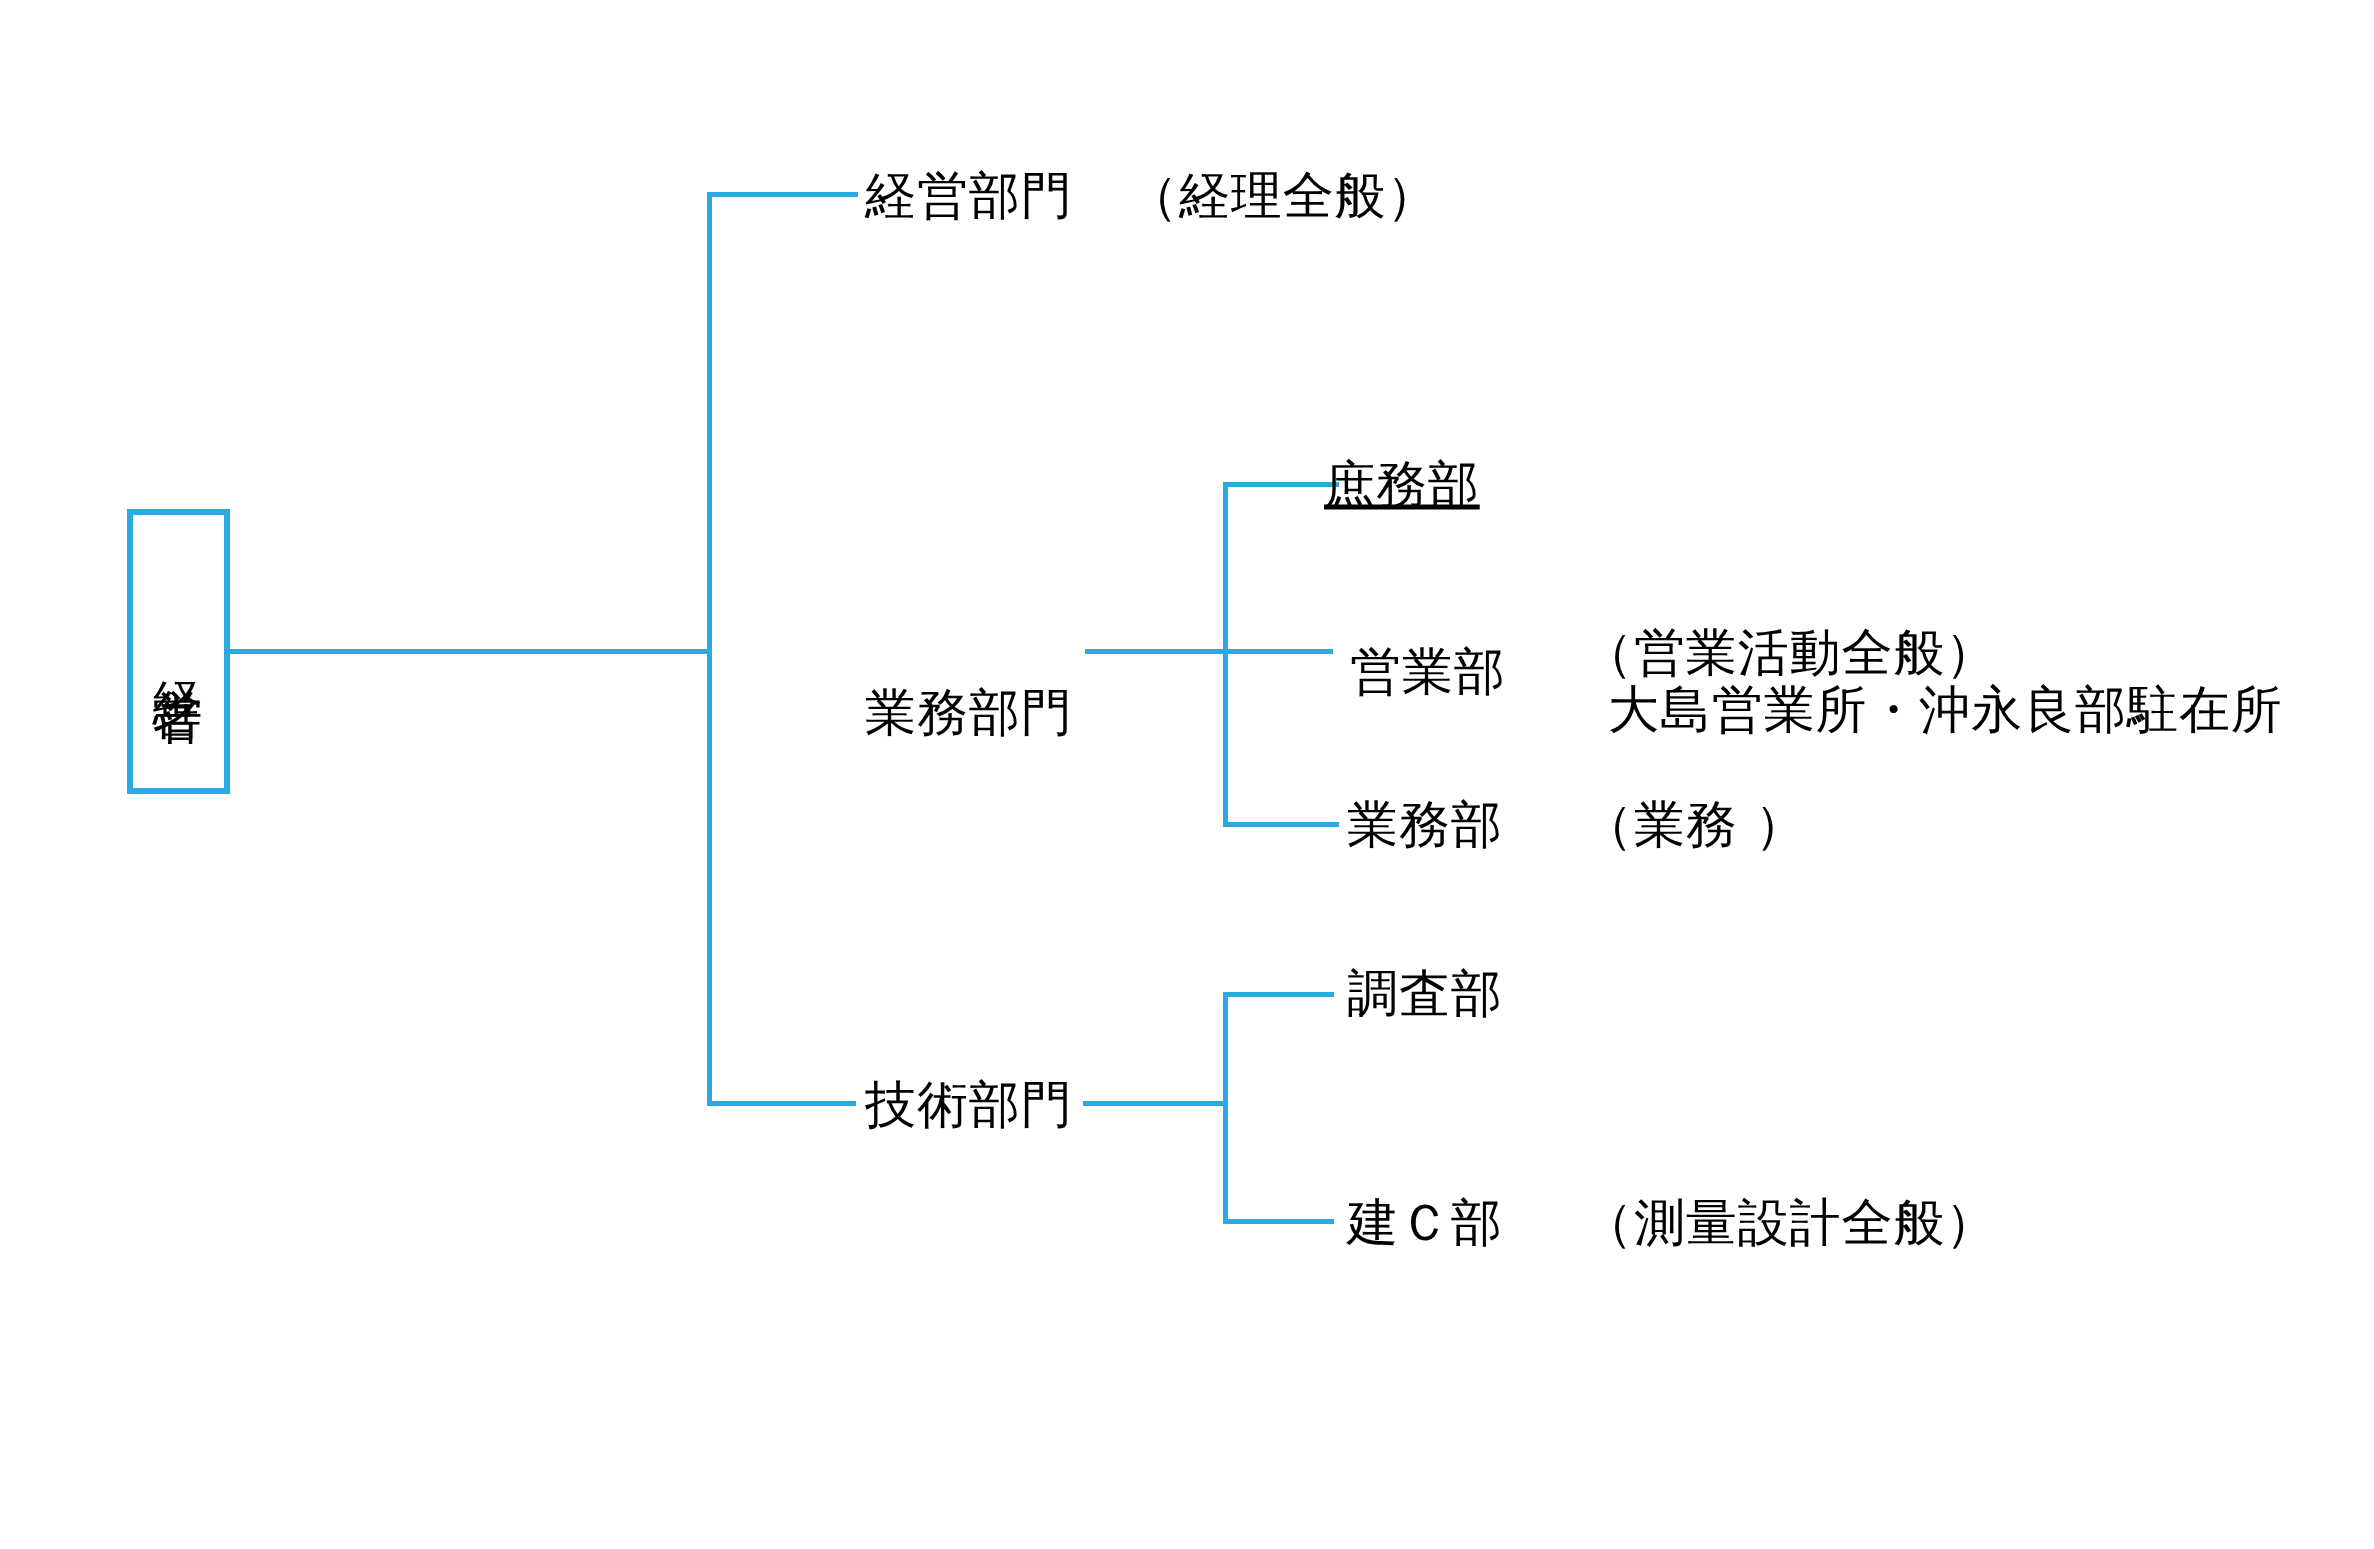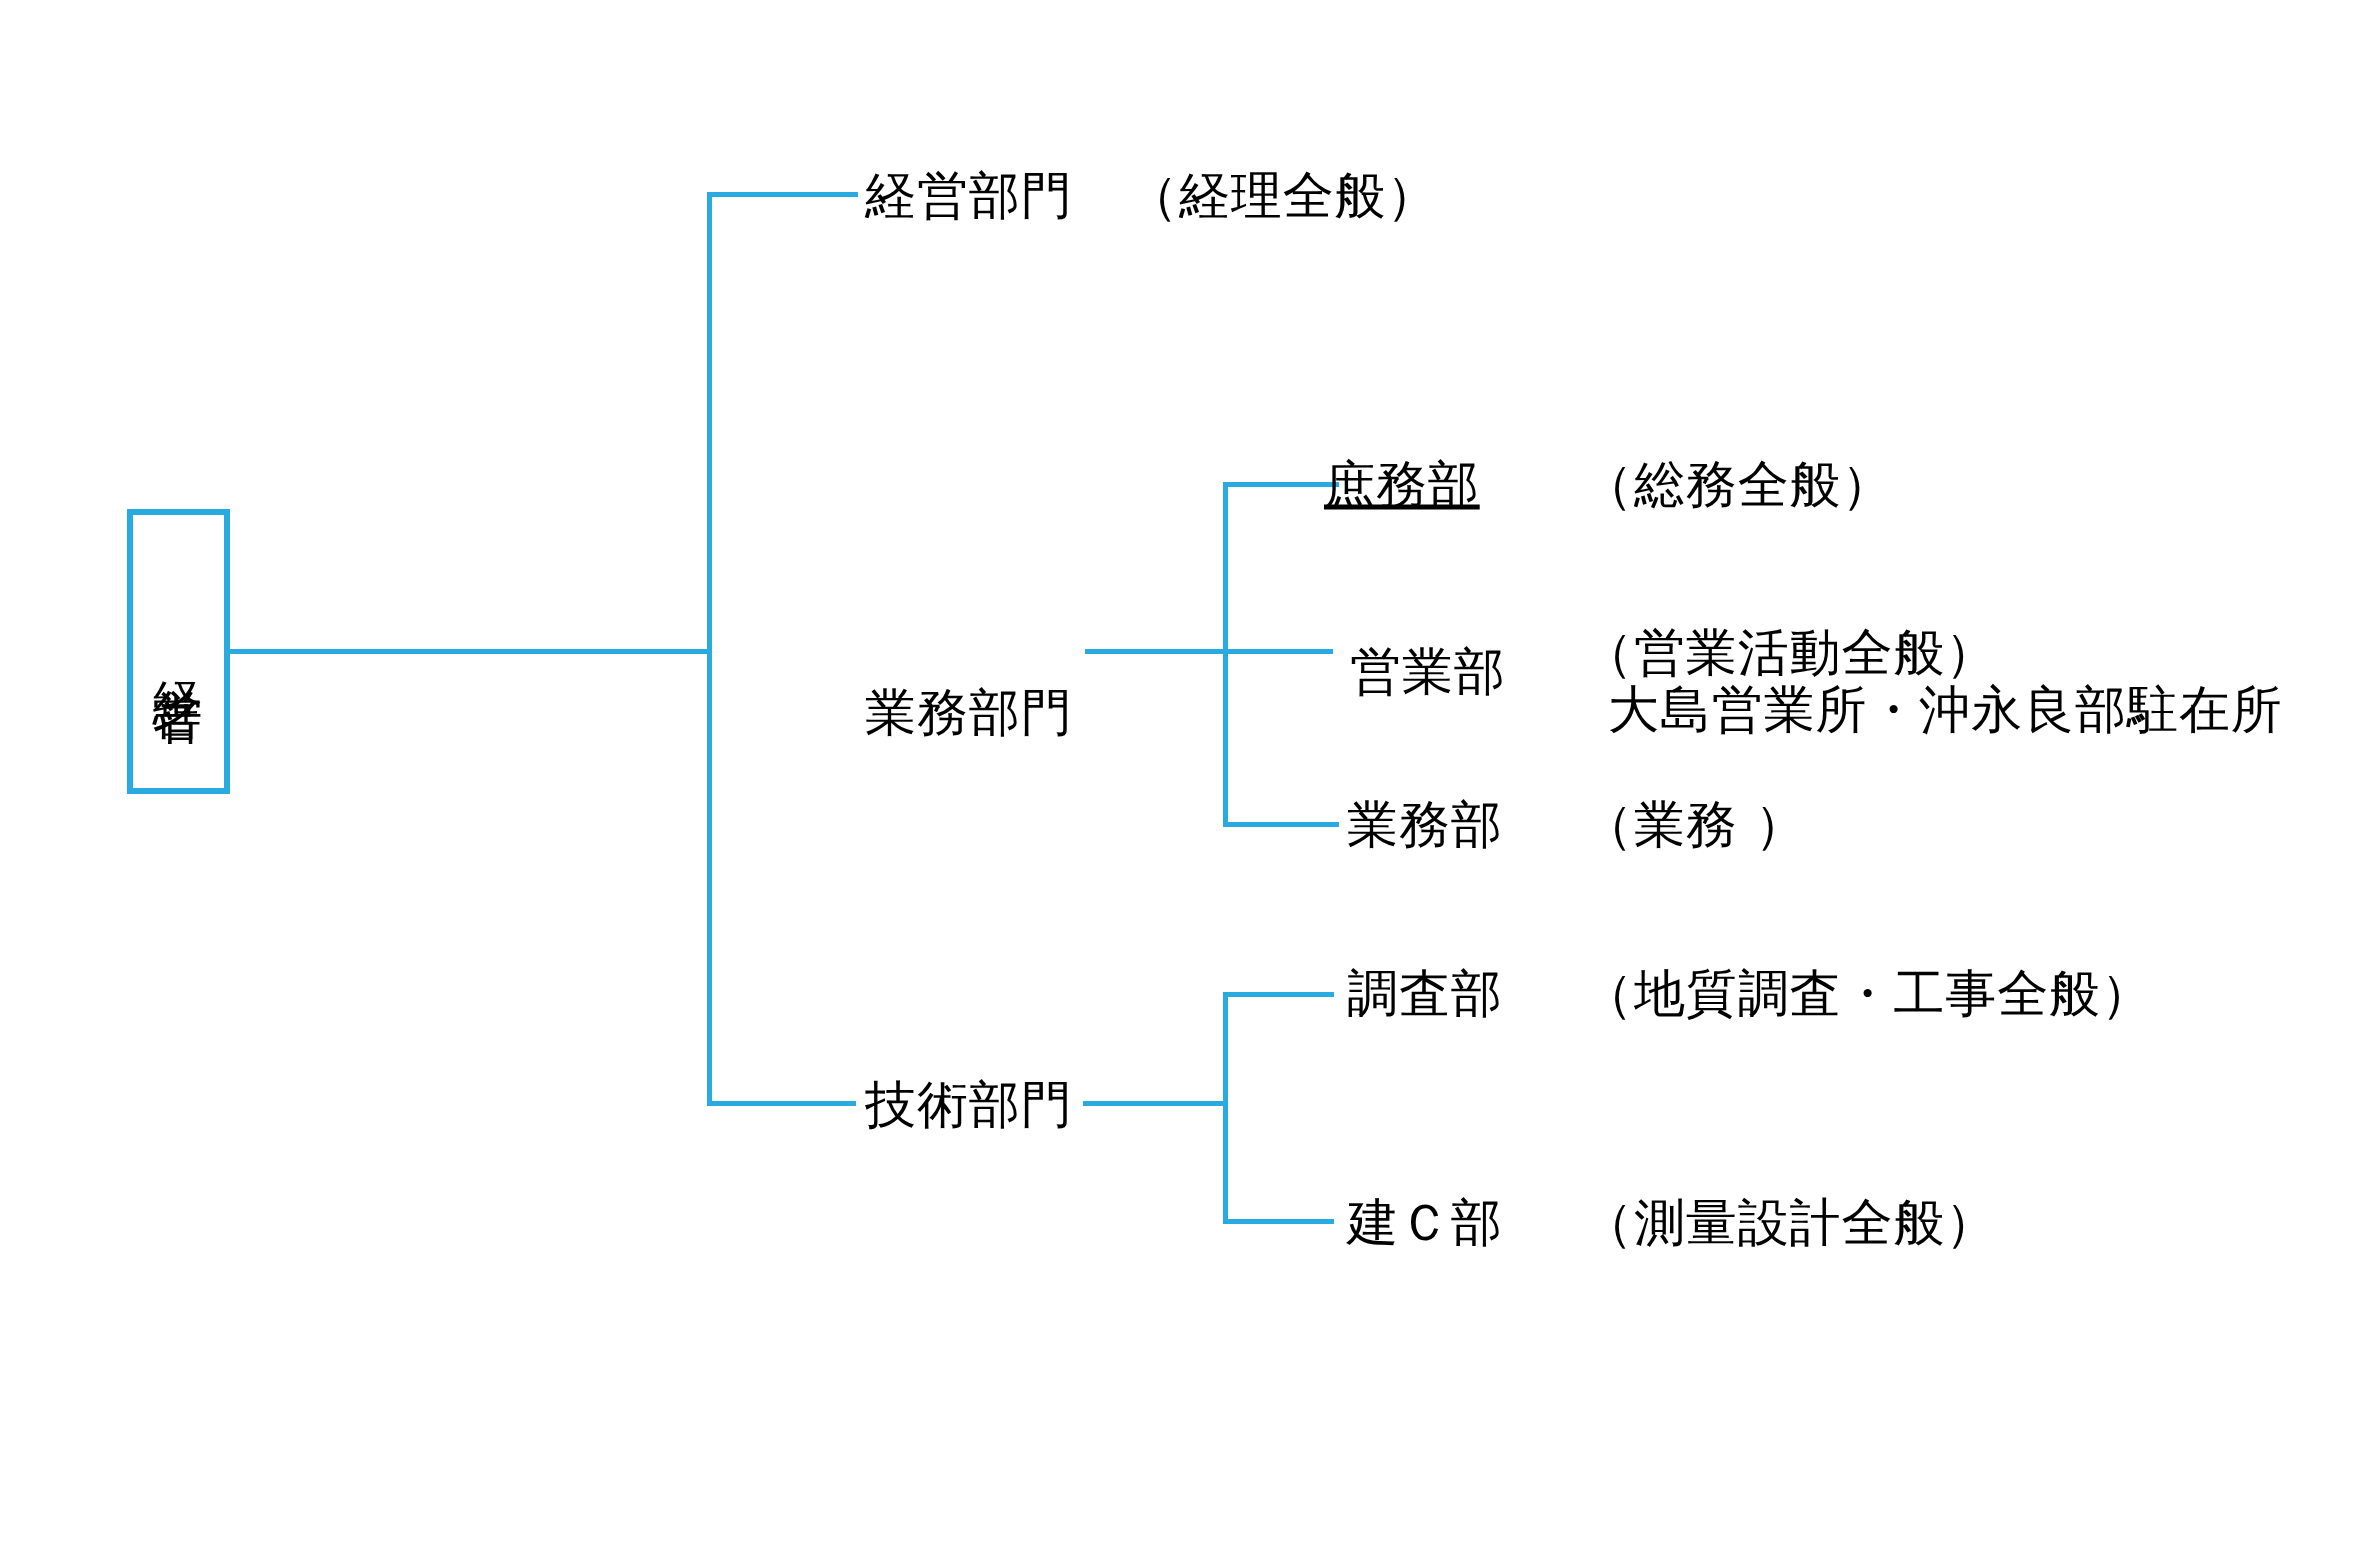--- a/index.html
+++ b/index.html
@@ -75,29 +75,27 @@
   <div class="line" style="left:1223px; top:1219px; width:111px; height:4.6px;"></div>
 
   <div class="node-label" style="left:865px;  top:196px;">経営部門</div>
   <div class="node-label" style="left:1127px; top:196px;">（経理全般）</div>
 
   <div class="node-label" style="left:865px;  top:689px;margin-top:24px;">業務部門</div>
 
   <div class="node-label" style="left:865px;  top:1105px;">技術部門</div>
 
   <div class="node-label" style="left:1324px; top:485px;text-decoration:underline;">庶務部</div>
-  <div class="node-label" style="left:1582px; top:485px;">（総務全般）</div>
 
   <div class="node-label" style="left:1350px; top:653px;margin-top:19px;">営業部</div>
   <div class="node-label" style="left:1582px; top:653px;">（営業活動全般）</div>
   <div class="node-label" style="left:1608px; top:710px;">大島営業所・沖永良部駐在所</div>
 
   <div class="node-label" style="left:1347px; top:825px;">業務部</div>
   <div class="node-label" style="left:1582px; top:825px;">（業務 ）</div>
 
   <div class="node-label" style="left:1347px; top:994px;">調査部</div>
-  <div class="node-label" style="left:1582px; top:994px;">（地質調査・工事全般）</div>
 
   <div class="node-label" style="left:1347px; top:1223px;">建Ｃ部</div>
   <div class="node-label" style="left:1582px; top:1223px;">（測量設計全般）</div>
 
 </div>
 
 
 </body></html>

